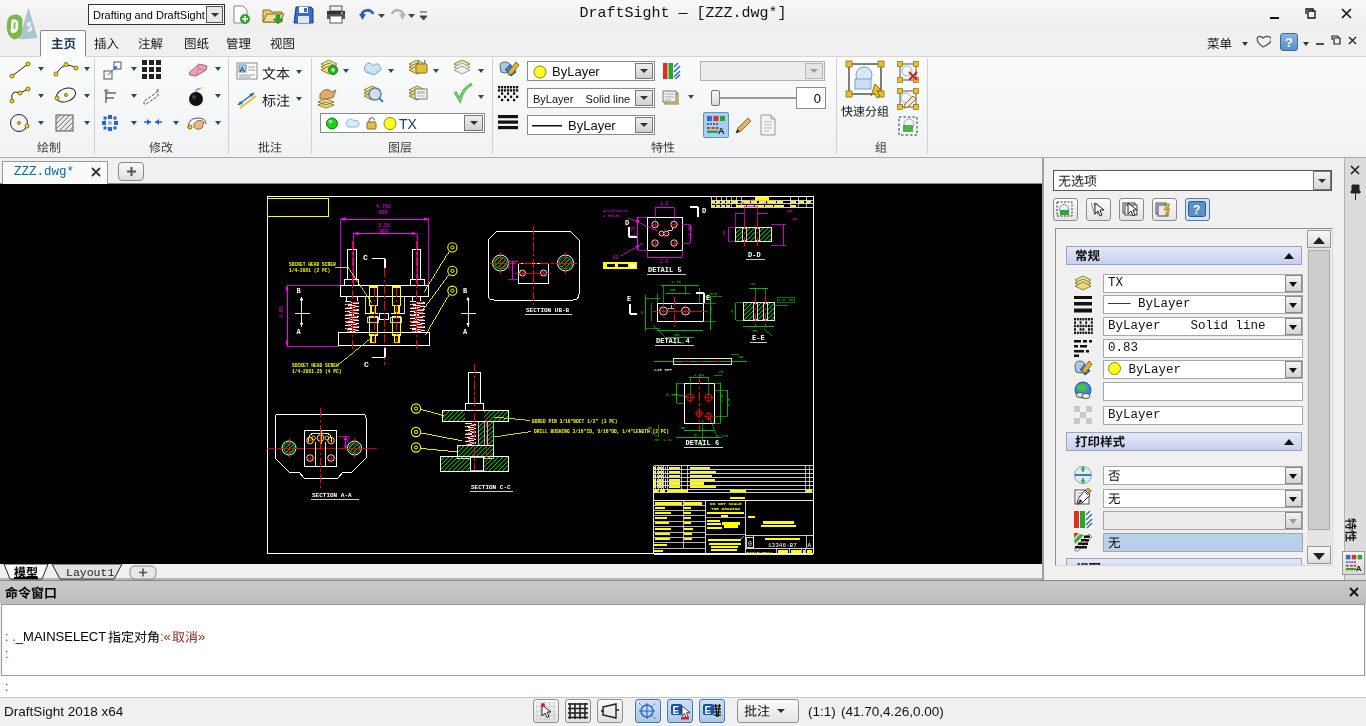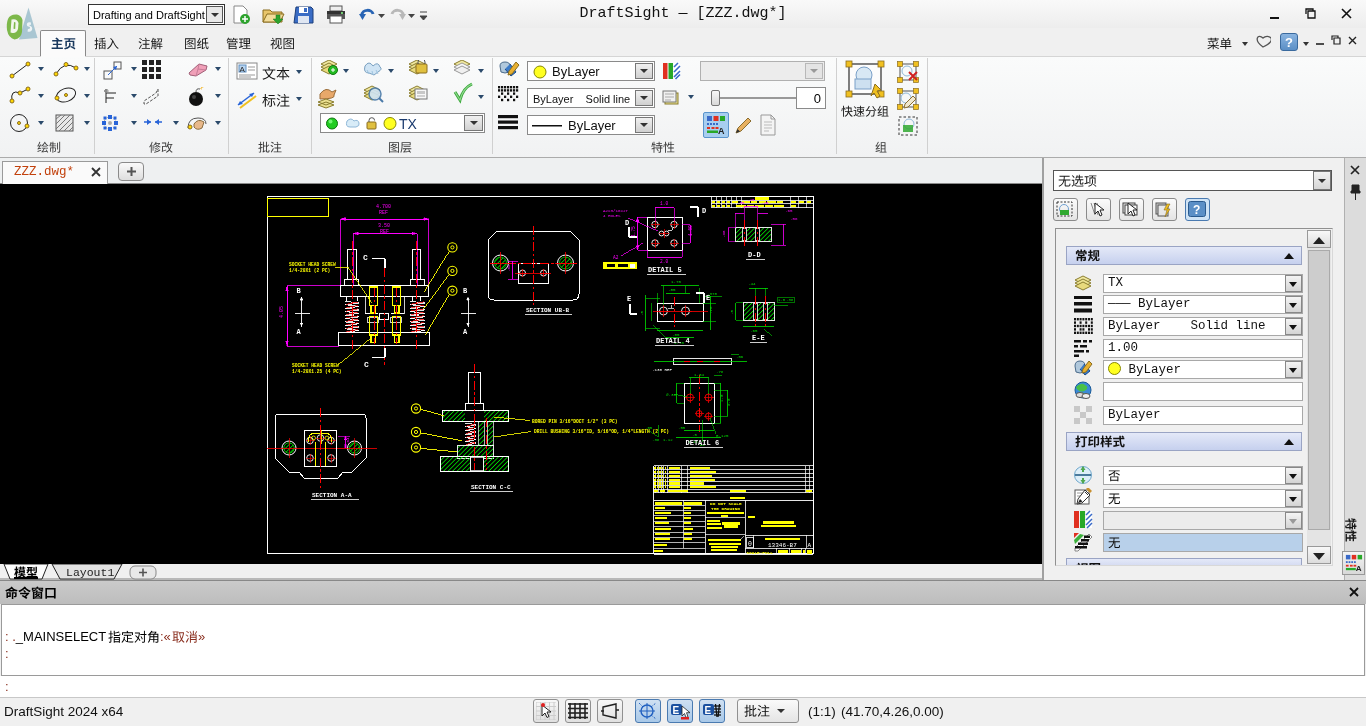--- a/index.html
+++ b/index.html
@@ -558,21 +558,21 @@
     <circle cx="9" cy="10" r="5" fill="none" stroke="#90b8d8"></circle>
     <path d="M8 16 l8 -8 3 3 -8 8 -4 1 z" fill="#f0e8d0" stroke="#8a6d2f"></path>
   </svg>
 <svg class="abs" style="left:897px;top:115px;" width="22" height="22" viewBox="0 0 22 22">
 <rect x="2" y="2" width="18" height="18" fill="none" stroke="#333" stroke-dasharray="2.5 2"></rect>
 <circle cx="12" cy="9" r="5" fill="none" stroke="#90b8d8"></circle>
     <rect x="6" y="10" width="10" height="7" fill="#30a830" opacity="0.85"></rect>
 </svg>
 <div class="abs" style="left:0;top:158px;width:1042px;height:26px;background:#eef0f1;border-bottom:1px solid #8a8a8a;"></div>
 <div class="abs" style="left:2px;top:161px;width:106px;height:23px;background:#fafafa;border:1px solid #9a9a9a;border-bottom:none;"></div>
-<div class="abs" style="left:14px;top:165px;font-family:'Liberation Mono',monospace;font-size:12.5px;color:#c2410c;">ZZZ.dwg*</div>
+<div class="abs" style="left:14px;top:165px;font-family:'Liberation Mono',monospace;font-size:12.5px;color:#0369a1;">ZZZ.dwg*</div>
 <svg class="abs" style="left:90px;top:166px;" width="12" height="12">
     <path d="M2 2 l8 8 M10 2 l-8 8" stroke="#333" stroke-width="1.8"></path>
   </svg>
 <div class="abs" style="left:118px;top:162px;width:26px;height:19px;background:linear-gradient(#fafafa,#dedede);border:1px solid #8a8a8a;border-radius:4px;"></div>
 <svg class="abs" style="left:126px;top:166px;" width="11" height="11">
     <path d="M5.5 1 v9 M1 5.5 h9" stroke="#555" stroke-width="2"></path>
   </svg>
 <div class="abs" style="left:0;top:184px;width:1042px;height:380px;background:#000;"></div>
 <svg class="abs" style="left:0;top:184px;" width="1042" height="380" viewBox="0 184 1042 380" shape-rendering="crispEdges">
     <defs>
@@ -1313,21 +1313,21 @@
       <rect x="10" y="2" width="4" height="2.5"></rect>
       <rect x="16" y="2" width="3" height="2.5"></rect>
       <rect x="1" y="7" width="4" height="2.5"></rect>
       <rect x="7" y="7" width="7" height="2.5"></rect>
       <rect x="1" y="12" width="10" height="2.5"></rect>
       <rect x="13" y="12" width="3" height="2.5"></rect>
       <rect x="1" y="16.5" width="5" height="2.5"></rect>
     </g>
   </svg>
 <div class="abs" style="left:1103px;top:339px;width:200px;height:19px;background:#fff;border:1px solid #a8a8a8;"></div>
-<div class="abs" style="left:1108px;top:341px;font-size:12.5px;font-family:'Liberation Mono',monospace;color:#111;">1.00</div>
+<div class="abs" style="left:1108px;top:341px;font-size:12.5px;font-family:'Liberation Mono',monospace;color:#111;">0.83</div>
 <svg class="abs" style="left:1073px;top:359px;" width="21" height="20" viewBox="0 0 21 20">
     <path d="M2 7 q0 -5 5 -5 q5 0 5 5 l-1 6 q-4 2 -8 0 z" fill="#b0c8dc" stroke="#4a6a8a"></path>
     <path d="M11 5 l6 7 -5 4 -5 -6" fill="#3a7ac8" stroke="#1a4a88"></path>
     <path d="M16 2 l3 3 -6 8 -4 1 1 -4 z" fill="#e8b030" stroke="#8a6d1f"></path>
   </svg>
 <div class="abs" style="left:1103px;top:360px;width:200px;height:19px;background:#fff;border:1px solid #a8a8a8;"></div>
 <div class="abs" style="left:1108px;top:362px;font-size:12.5px;font-family:'Liberation Mono',monospace;color:#111;"><svg width="13" height="13" style="display:inline-block;vertical-align:-2px;">
       <circle cx="6.5" cy="6.5" r="6" fill="#ffff20" stroke="#888800"></circle>
     </svg> ByLayer</div>
 <div class="abs" style="left:1285px;top:361px;width:17px;height:17px;background:linear-gradient(#f4f4f4,#d4d4d4);border:1px solid #888;"></div>
@@ -1487,21 +1487,21 @@
         <path transform="translate(0.0,0) scale(1,-1)" d="M850 656C826 508 784 379 730 271C679 382 645 513 623 656ZM506 728V656H556C584 480 625 323 688 196C628 100 557 26 479 -23C496 -37 517 -62 528 -80C602 -29 670 38 727 123C777 42 839 -24 915 -73C927 -54 950 -27 967 -14C886 34 821 104 770 192C847 329 903 503 929 718L883 730L870 728ZM38 130 55 58 356 110V-78H429V123L518 140L514 204L429 190V725H502V793H48V725H115V141ZM187 725H356V585H187ZM187 520H356V375H187ZM187 309H356V178L187 152Z"></path>
         <path transform="translate(1000.0,0) scale(1,-1)" d="M863 812C838 753 792 673 757 622L821 595C857 644 900 717 935 784ZM351 778C394 720 436 641 452 590L519 623C503 674 457 750 414 807ZM85 778C147 745 222 693 258 656L304 714C267 750 191 799 130 829ZM38 510C101 478 178 426 216 390L260 449C222 485 144 533 81 563ZM69 -21 134 -70C187 25 249 151 295 258L239 303C188 189 118 56 69 -21ZM453 312H822V203H453ZM453 377V484H822V377ZM604 841V555H379V-80H453V139H822V15C822 1 817 -3 802 -4C786 -5 733 -5 676 -3C686 -23 697 -54 700 -74C776 -74 826 -74 857 -62C886 -50 895 -27 895 14V555H679V841Z"></path>
       </g>
     </svg>
   </div>
 <div class="abs" style="left:198px;top:629px;font-size:13px;color:#8b3020;">»</div>
 <div class="abs" style="left:5px;top:646px;font-size:13px;color:#8b3020;">:</div>
 <div class="abs" style="left:0px;top:676px;width:1366px;height:21px;background:#fff;"></div>
 <div class="abs" style="left:5px;top:679px;font-size:13px;color:#8b3020;">:</div>
 <div class="abs" style="left:0;top:697px;width:1366px;height:29px;background:#f0f0f0;border-top:1px solid #c8c8c8;"></div>
-<div class="abs" style="left:4px;top:704px;font-size:13.5px;color:#111;">DraftSight 2024 x64</div>
+<div class="abs" style="left:4px;top:704px;font-size:13.5px;color:#111;">DraftSight 2018 x64</div>
 <div class="abs" style="left:533px;top:699px;width:26px;height:24px;background:linear-gradient(#f8f8f8,#e0e0e0);border:1px solid #909090;border-radius:3px;"></div>
 <svg class="abs" style="left:536px;top:702px;" width="20" height="18" viewBox="0 0 20 18">
     <g stroke="#ccc">
       <line x1="0.0" y1="0" x2="0.0" y2="18"></line>
       <line x1="4.5" y1="0" x2="4.5" y2="18"></line>
       <line x1="9.0" y1="0" x2="9.0" y2="18"></line>
       <line x1="13.5" y1="0" x2="13.5" y2="18"></line>
       <line x1="18.0" y1="0" x2="18.0" y2="18"></line>
       <line x1="0" y1="0.0" x2="20" y2="0.0"></line>
       <line x1="0" y1="4.5" x2="20" y2="4.5"></line>

